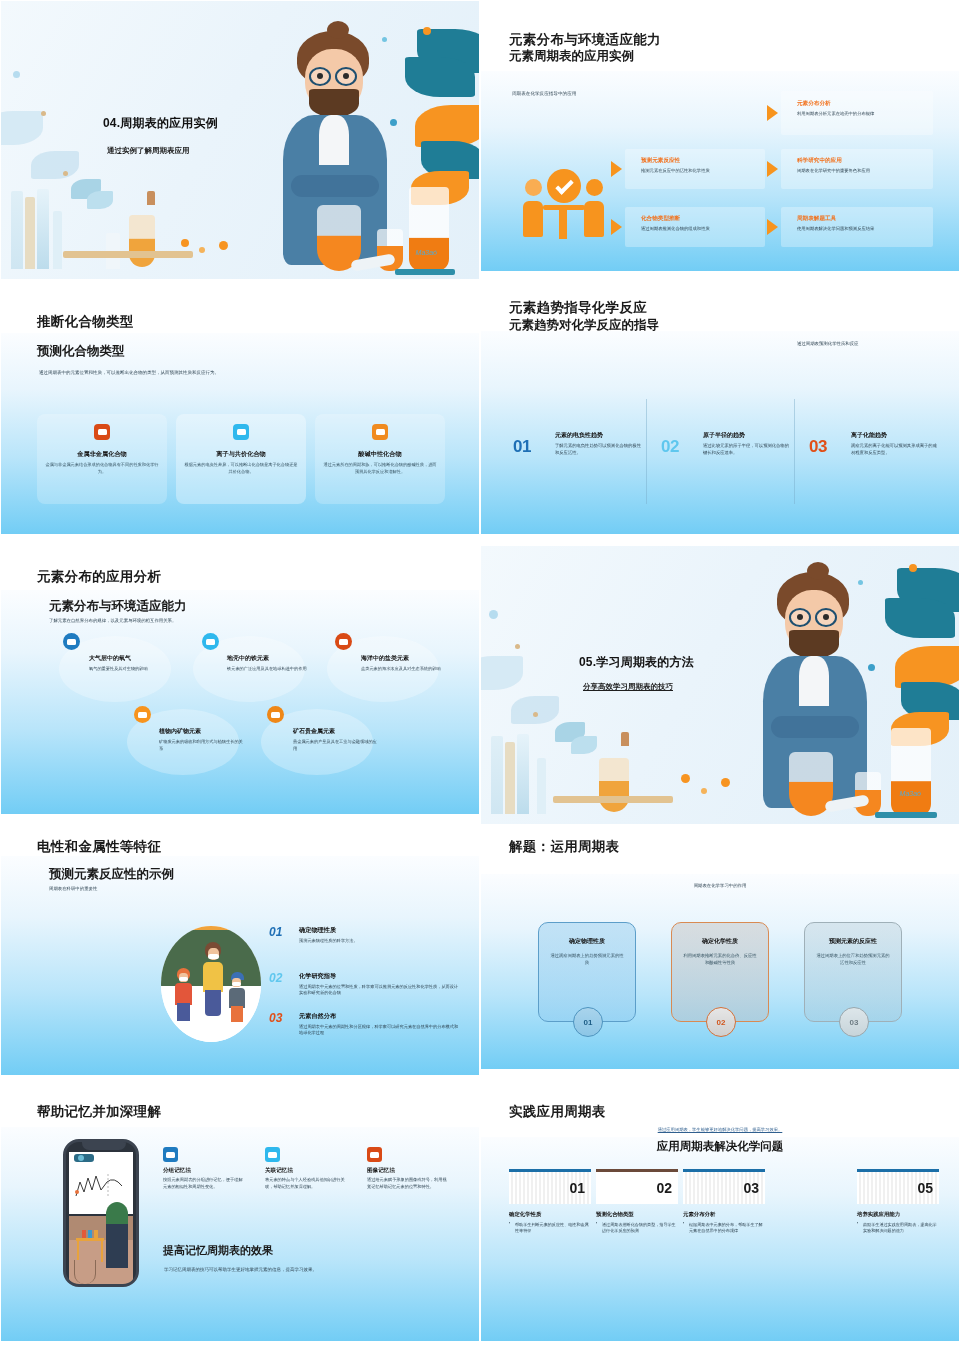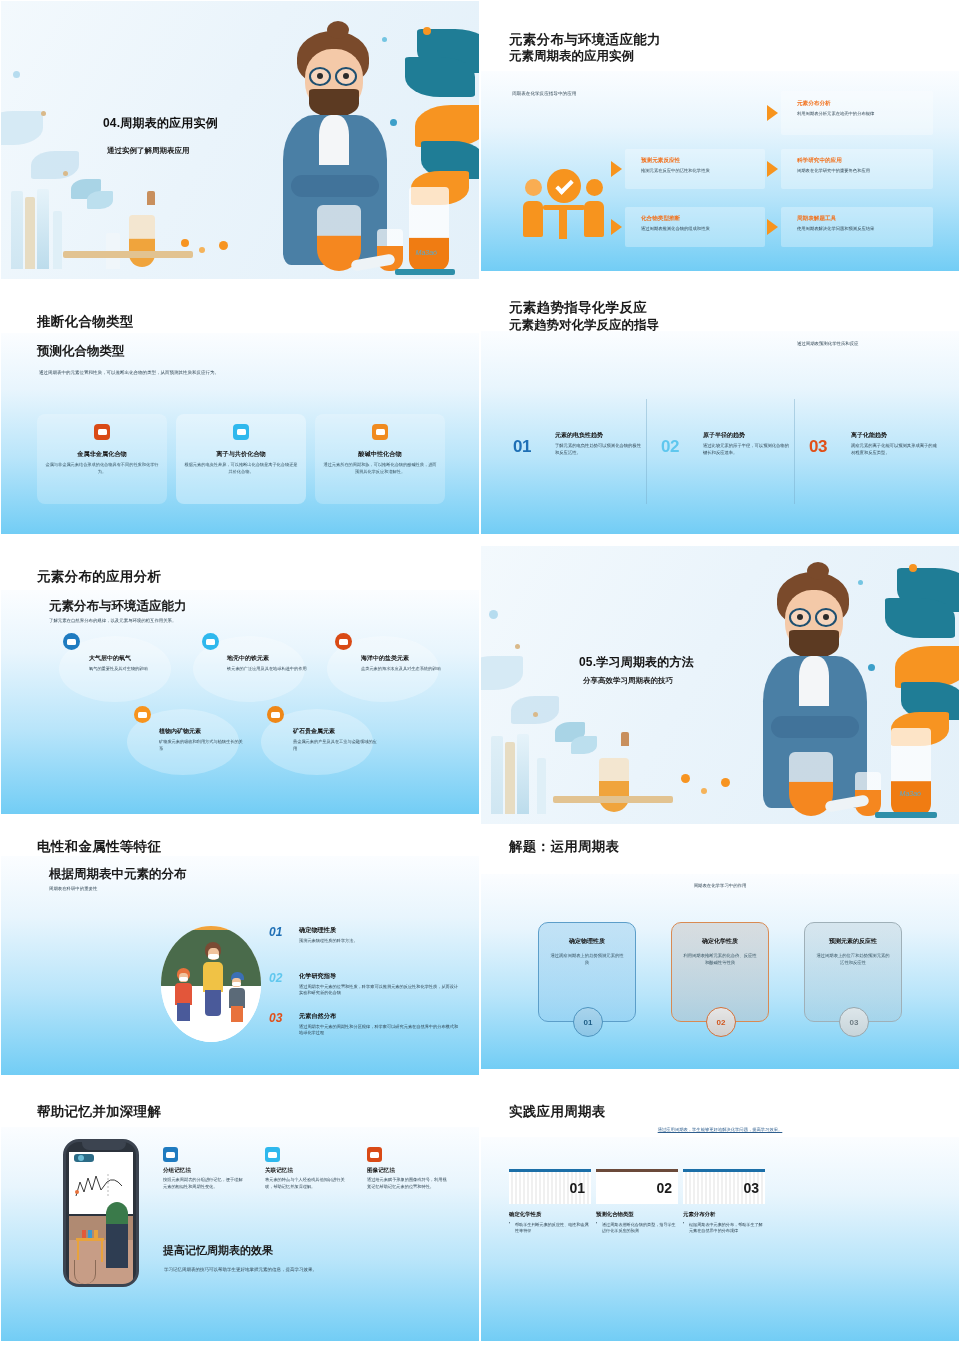--- a/index.html
+++ b/index.html
@@ -405,30 +405,30 @@
         <div class="p-arm" style="left:16px;top:152px;width:88px;height:22px;"></div>
       </div>
       <div class="flask" style="right:126px;top:206px;width:44px;height:64px;background:linear-gradient(180deg,rgba(255,255,255,.7) 46%,#f5871f 47%);border-radius:6px 6px 22px 22px;"></div>
       <div class="flask" style="right:28px;top:182px;width:40px;height:88px;background:linear-gradient(180deg,rgba(255,255,255,.75) 60%,#f07c12 61%);border-radius:4px 4px 12px 12px;"></div>
       <div class="flask" style="right:78px;top:226px;width:26px;height:44px;background:linear-gradient(180deg,rgba(255,255,255,.7) 40%,#f5871f 41%);border-radius:4px 4px 12px 12px;"></div>
       <div style="position:absolute;right:90px;top:252px;width:44px;height:11px;background:#eef3f6;border-radius:6px;transform:rotate(-10deg);"></div>
       <div style="position:absolute;right:22px;top:266px;width:62px;height:6px;background:#2e8fa9;border-radius:2px;"></div>
       <div style="position:absolute;right:38px;top:244px;font-size:7px;color:#5aa9cc;font-style:italic;">Ma3aó</div>
 
       <div class="hero-title" style="left:98px;top:108px;">05.学习周期表的方法</div>
-      <div class="hero-sub" style="left:102px;top:130px;">分享高效学习周期表的技巧</div>
+      <div class="hero-sub" style="left:102px;top:136px;text-decoration:underline;">分享高效学习周期表的技巧</div>
     </div>
   </div>
 
   <div class="slide">
     <div class="white-top" style="height:30px;"></div>
     <div class="grad-panel" style="top:30px;bottom:14px;"></div>
 
     <div class="s-title" style="position:absolute;left:36px;top:12px;">电性和金属性等特征</div>
-    <div class="s-sub" style="position:absolute;left:48px;top:40px;">根据周期表中元素的分布</div>
+    <div class="s-sub" style="position:absolute;left:48px;top:40px;">预测元素反应性的示例</div>
     <div style="position:absolute;left:48px;top:60px;font-size:4.4px;color:#2d4250;">周期表在科研中的重要性</div>
 
     <div class="class-photo" style="left:160px;top:100px;width:100px;height:116px;border-radius:50%;background:#ffffff;">
       <div style="position:absolute;left:0;top:0;width:100px;height:4px;background:#f0a33c;"></div>
       <div style="position:absolute;left:0;top:4px;width:100px;height:56px;background:#4a6b4b;"></div>
       <div style="position:absolute;left:0;top:60px;width:100px;height:56px;background:#fff;"></div>
 
       <div style="position:absolute;left:44px;top:16px;width:16px;height:16px;background:#7a4b34;border-radius:50% 50% 40% 40%;"></div>
       <div style="position:absolute;left:47px;top:22px;width:11px;height:12px;background:#f0c39d;border-radius:40%;"></div>
       <div style="position:absolute;left:47px;top:28px;width:11px;height:5px;background:#fff;border-radius:3px;"></div>
@@ -556,20 +556,21 @@
     <div class="s-sub" style="position:absolute;left:162px;top:152px;font-size:11px;">提高记忆周期表的效果</div>
     <div style="position:absolute;left:163px;top:176px;font-size:4.5px;color:#2d4250;">学习记忆周期表的技巧可以帮助学生更好地掌握元素的信息，提高学习效果。</div>
   </div>
 
   <div class="slide">
     <div class="white-top" style="height:46px;"></div>
     <div class="grad-panel" style="top:46px;bottom:10px;"></div>
 
     <div class="s-title" style="position:absolute;left:28px;top:12px;">实践应用周期表</div>
     <div class="link-note" style="position:absolute;left:0;right:0;top:36px;text-align:center;">通过应用周期表，学生能够更好地解决化学问题，提高学习效果。</div>
+    <div style="position:absolute;left:0;right:0;top:48px;text-align:center;font-size:11.5px;font-weight:bold;color:#141414;">应用周期表解决化学问题</div>
 
     <div class="t10col" style="left:28px;top:78px;width:82px;">
       <div class="t10bar" style="background:#1c6fa8;"></div>
       <div class="t10box hatch">01</div>
       <div class="t10h">确定化学性质</div>
       <div class="t10p">帮助学生判断元素的反应性、电性和金属性等特征</div>
     </div>
 
     <div class="t10col" style="left:115px;top:78px;width:82px;">
       <div class="t10bar" style="background:#6b4a3a;"></div>
@@ -579,15 +580,21 @@
     </div>
 
     <div class="t10col" style="left:202px;top:78px;width:82px;">
       <div class="t10bar" style="background:#1c6fa8;"></div>
       <div class="t10box hatch">03</div>
       <div class="t10h">元素分布分析</div>
       <div class="t10p">根据周期表中元素的分布，帮助学生了解元素在自然界中的分布规律</div>
     </div>
 
 
+    <div class="t10col" style="left:376px;top:78px;width:82px;">
+      <div class="t10bar" style="background:#1c6fa8;"></div>
+      <div class="t10box hatch">05</div>
+      <div class="t10h">培养实践应用能力</div>
+      <div class="t10p">鼓励学生通过实践应用周期表，提高化学实验和解决问题的能力</div>
+    </div>
   </div>
 
 </div>
 
 </body></html>

